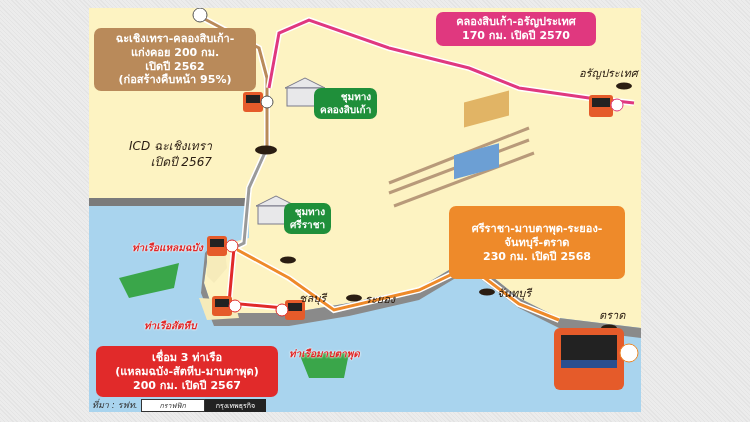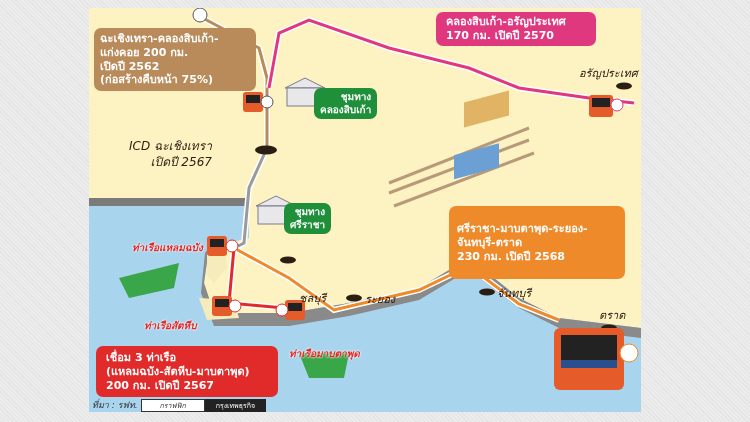--- a/index.html
+++ b/index.html
@@ -7,21 +7,21 @@
     width:750px; height:422px; overflow:hidden; position:relative;
     background: repeating-linear-gradient(45deg,#e4e4e4 0 1px,#ececec 1px 3px);
     font-family: "DejaVu Sans", sans-serif;
   }
   .frame {
     position:absolute; left:89px; top:8px; width:552px; height:404px;
     background:#fdf3c2; overflow:hidden;
   }
   svg.map { position:absolute; left:0; top:0; }
   .box {
-    position:absolute; color:#fff; font-weight:bold; text-align:left;
+    position:absolute; color:#fff; font-weight:bold; text-align:center;
     border-radius:7px; line-height:1.25;
   }
   .box span { display:block; }
   .brown { background:#b98a5a; font-size:11px; padding:4px 6px; }
   .pink { background:#e0387f; font-size:11px; padding:3px 10px; }
   .orange { background:#ee8a2a; font-size:11px; padding:16px 8px; }
   .red { background:#e12a2a; font-size:11px; padding:5px 10px; }
   .green { background:#1f8f3a; font-size:10px; padding:3px 6px; text-align:right; }
   .lbl {
     position:absolute; font-weight:normal; font-style:italic; color:#2a1d12;
@@ -116,21 +116,21 @@
       <path d="M210 345 L260 345 L255 370 L220 370 Z"></path>
     </g>
 
     <circle cx="111" cy="7" r="7" fill="#fff" stroke="#555"></circle>
   </svg>
 
   <div class="box brown" style="left:5px; top:20px; width:150px;">
     <span>ฉะเชิงเทรา-คลองสิบเก้า-</span>
     <span>แก่งคอย 200 กม.</span>
     <span>เปิดปี 2562</span>
-    <span>(ก่อสร้างคืบหน้า 75%)</span>
+    <span>(ก่อสร้างคืบหน้า 95%)</span>
   </div>
 
   <div class="box pink" style="left:347px; top:4px; width:140px;">
     <span>คลองสิบเก้า-อรัญประเทศ</span>
     <span>170 กม. เปิดปี 2570</span>
   </div>
 
   <div class="box orange" style="left:360px; top:198px; width:160px;">
     <span>ศรีราชา-มาบตาพุด-ระยอง-</span>
     <span>จันทบุรี-ตราด</span>

